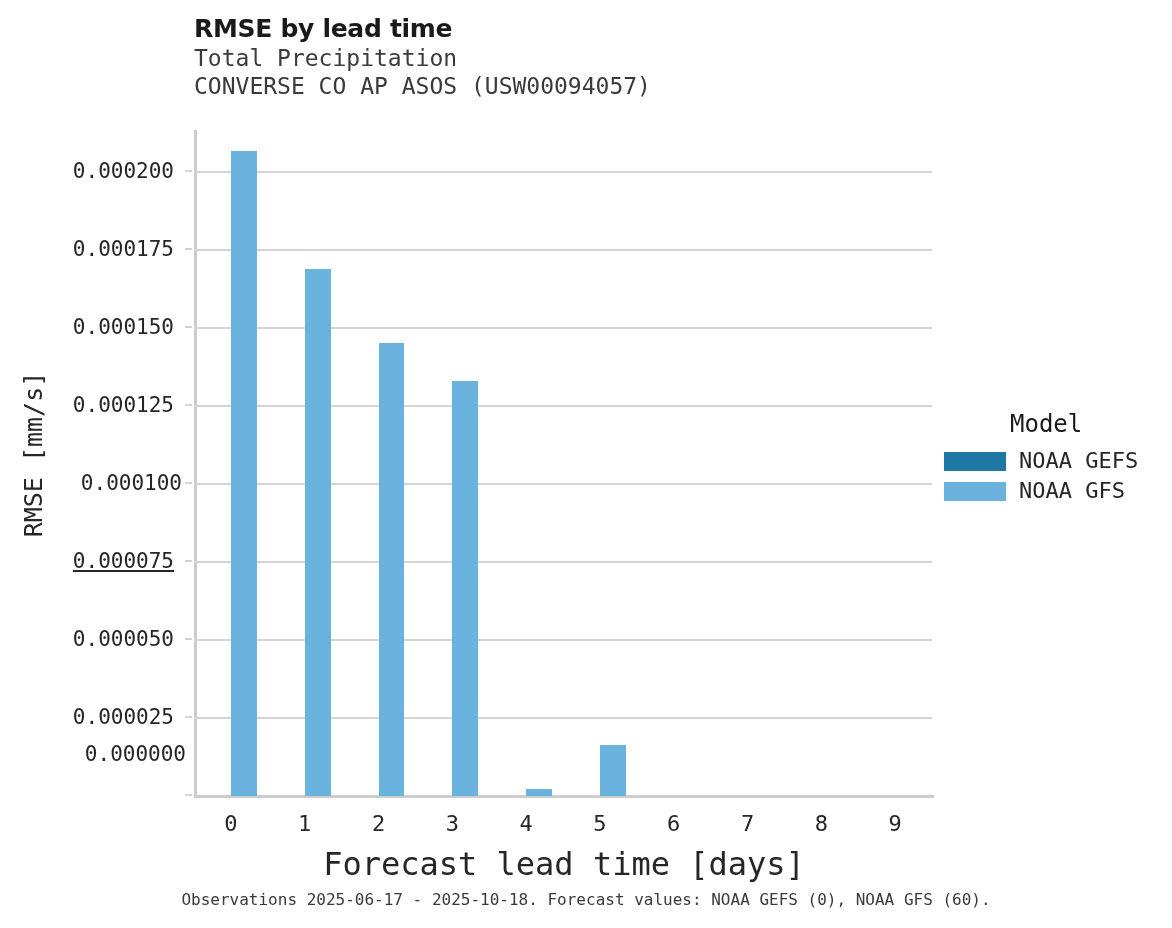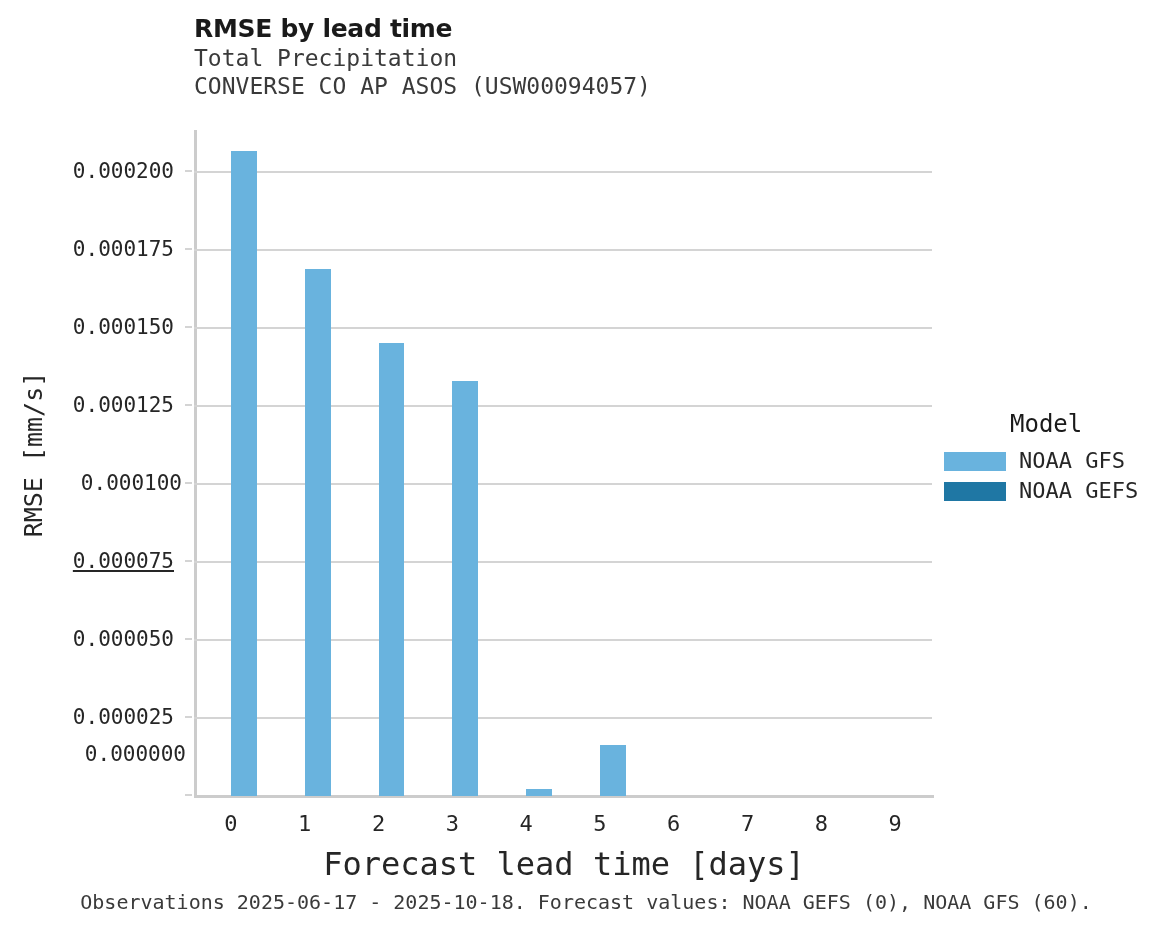--- a/index.html
+++ b/index.html
@@ -161,21 +161,21 @@
     white-space: pre;
   }
 
   
   #footnote {
     position: absolute;
     left: 0;
     top: 890px;
     width: 1172px;
     text-align: center;
-    font-size: 20px;
+    font-size: 16px;
     color: #3a3a3a;
     white-space: pre;
   }
 </style>
 </head>
 <body>
 
 <div id="title-block">
   <div id="chart-title">RMSE by lead time</div>
   <div class="subtitle-line">Total Precipitation</div>
@@ -241,23 +241,23 @@
     <div class="xtick-label" style="left: 895.1px;">9</div>
   </div>
 
 <div id="xaxis-title">Forecast lead time [days]</div>
 <div id="yaxis-title">RMSE [mm/s]</div>
 
 <div id="legend">
   <div id="legend-title">Model</div>
   <div id="legend-rows">
       <div class="legend-row">
+        <span class="legend-swatch" style="background: rgb(31, 119, 164);"></span>
+        <span class="legend-label">NOAA GEFS</span>
+      </div>
+      <div class="legend-row">
         <span class="legend-swatch" style="background: rgb(105, 179, 222);"></span>
         <span class="legend-label">NOAA GFS</span>
       </div>
-      <div class="legend-row">
-        <span class="legend-swatch" style="background: rgb(31, 119, 164);"></span>
-        <span class="legend-label">NOAA GEFS</span>
-      </div>
     </div>
 </div>
 
 <div id="footnote">Observations 2025-06-17 - 2025-10-18. Forecast values: NOAA GEFS (0), NOAA GFS (60).</div>
 
 </body></html>

